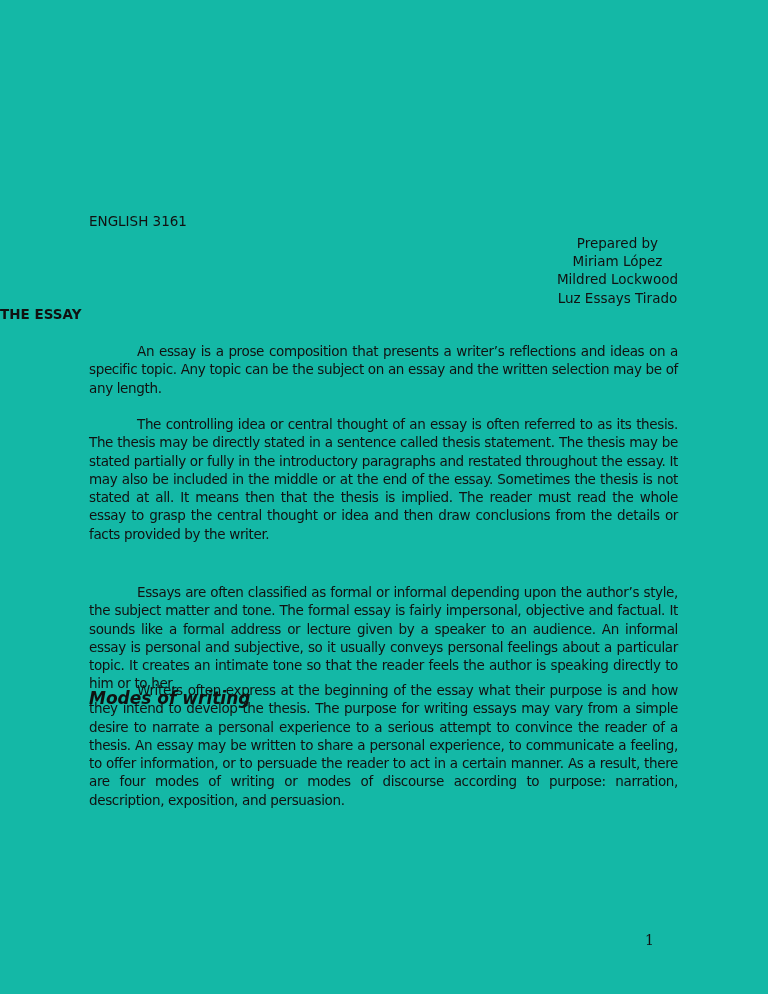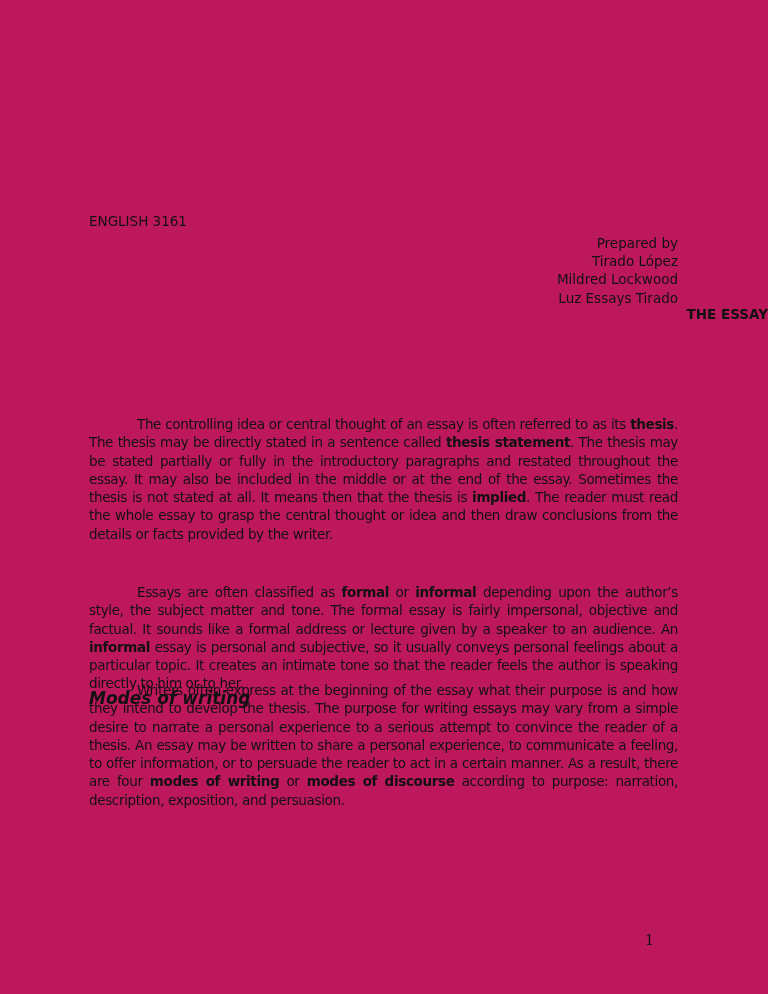--- a/index.html
+++ b/index.html
@@ -1,47 +1,50 @@
 <!DOCTYPE html>
 <html><head>
   <meta charset="utf-8">
   <style>
     html, body { margin: 0; padding: 0; background: #ffffff; }
     body { width: 768px; height: 994px; position: relative; overflow: hidden;
       font-family: "DejaVu Sans", sans-serif; color: #111; }
-    .page { position: absolute; left: 0; top: 0; width: 768px; height: 994px; background: #be185d; }
+    .page { position: absolute; left: 0; top: 0; width: 768px; height: 994px; background: #14b8a6; }
     .course { position: absolute; left: 89px; top: 213px; font-size: 13.5px; }
-    .authors { position: absolute; right: 90px; top: 234px; text-align: right; font-size: 13.5px; line-height: 18.2px; }
-    .title { position: absolute; left: 0; width: 768px; top: 306px; text-align: right; font-weight: bold; font-size: 13.5px; }
+    .authors { position: absolute; right: 90px; top: 234px; text-align: center; font-size: 13.5px; line-height: 18.2px; }
+    .title { position: absolute; left: 0; width: 768px; top: 306px; text-align: left; font-weight: bold; font-size: 13.5px; }
     .body { position: absolute; left: 89px; width: 589px; font-size: 13.5px; line-height: 18.3px;
       text-align: justify; letter-spacing: -0.35px; }
     .body p { margin: 0; text-indent: 48px; }
     .p1 { top: 342px; }
     .p2 { top: 415px; }
     .p3 { top: 583px; }
     .p4 { top: 681px; }
     .heading { position: absolute; left: 89px; top: 688px; font-weight: bold; font-style: italic; font-size: 17px; }
     .pageno { position: absolute; left: 645px; top: 932px; font-family: "DejaVu Serif", serif; font-size: 14px; }
-    b { font-weight: bold; }
+    b { font-weight: normal; }
   </style>
 </head>
 <body>
 
 <div class="page">
   <div class="course">ENGLISH 3161</div>
 
   <div class="authors">
     <div>Prepared by</div>
-    <div>Tirado López</div>
+    <div>Miriam López</div>
     <div>Mildred Lockwood</div>
     <div>Luz Essays Tirado</div>
   </div>
 
   <div class="title">THE ESSAY</div>
 
+  <div class="body p1">
+    <p>An essay is a prose composition that presents a writer’s reflections and ideas on a specific topic.  Any topic can be the subject on an essay and the written selection may be of any length.</p>
+  </div>
 
   <div class="body p2">
     <p><span>The controlling idea or central thought of an essay is often referred to as its </span><b>thesis</b><span>.  The thesis may be directly stated in a sentence called </span><b>thesis statement</b><span>.  The thesis may be stated partially or fully in the introductory paragraphs and restated throughout the essay.  It may also be included in the middle or at the end of the essay. Sometimes the thesis is not stated at all.  It means then that the thesis is </span><b>implied</b><span>. The reader must read the whole essay to grasp the central thought or idea and then draw conclusions from the details or facts provided by the writer.</span></p>
   </div>
 
   <div class="body p3">
     <p><span>Essays are often classified as </span><b>formal</b><span> or </span><b>informal</b><span> depending upon the author’s style, the subject matter and tone.  The formal essay is fairly impersonal, objective and factual.  It sounds like a formal address or lecture given by a speaker to an audience. An </span><b>informal</b><span> essay is personal and subjective, so it usually conveys personal feelings about a particular topic.  It creates an intimate tone so that the reader feels the author is speaking directly to him or to her.</span></p>
   </div>
 
   <div class="heading">Modes of writing</div>

